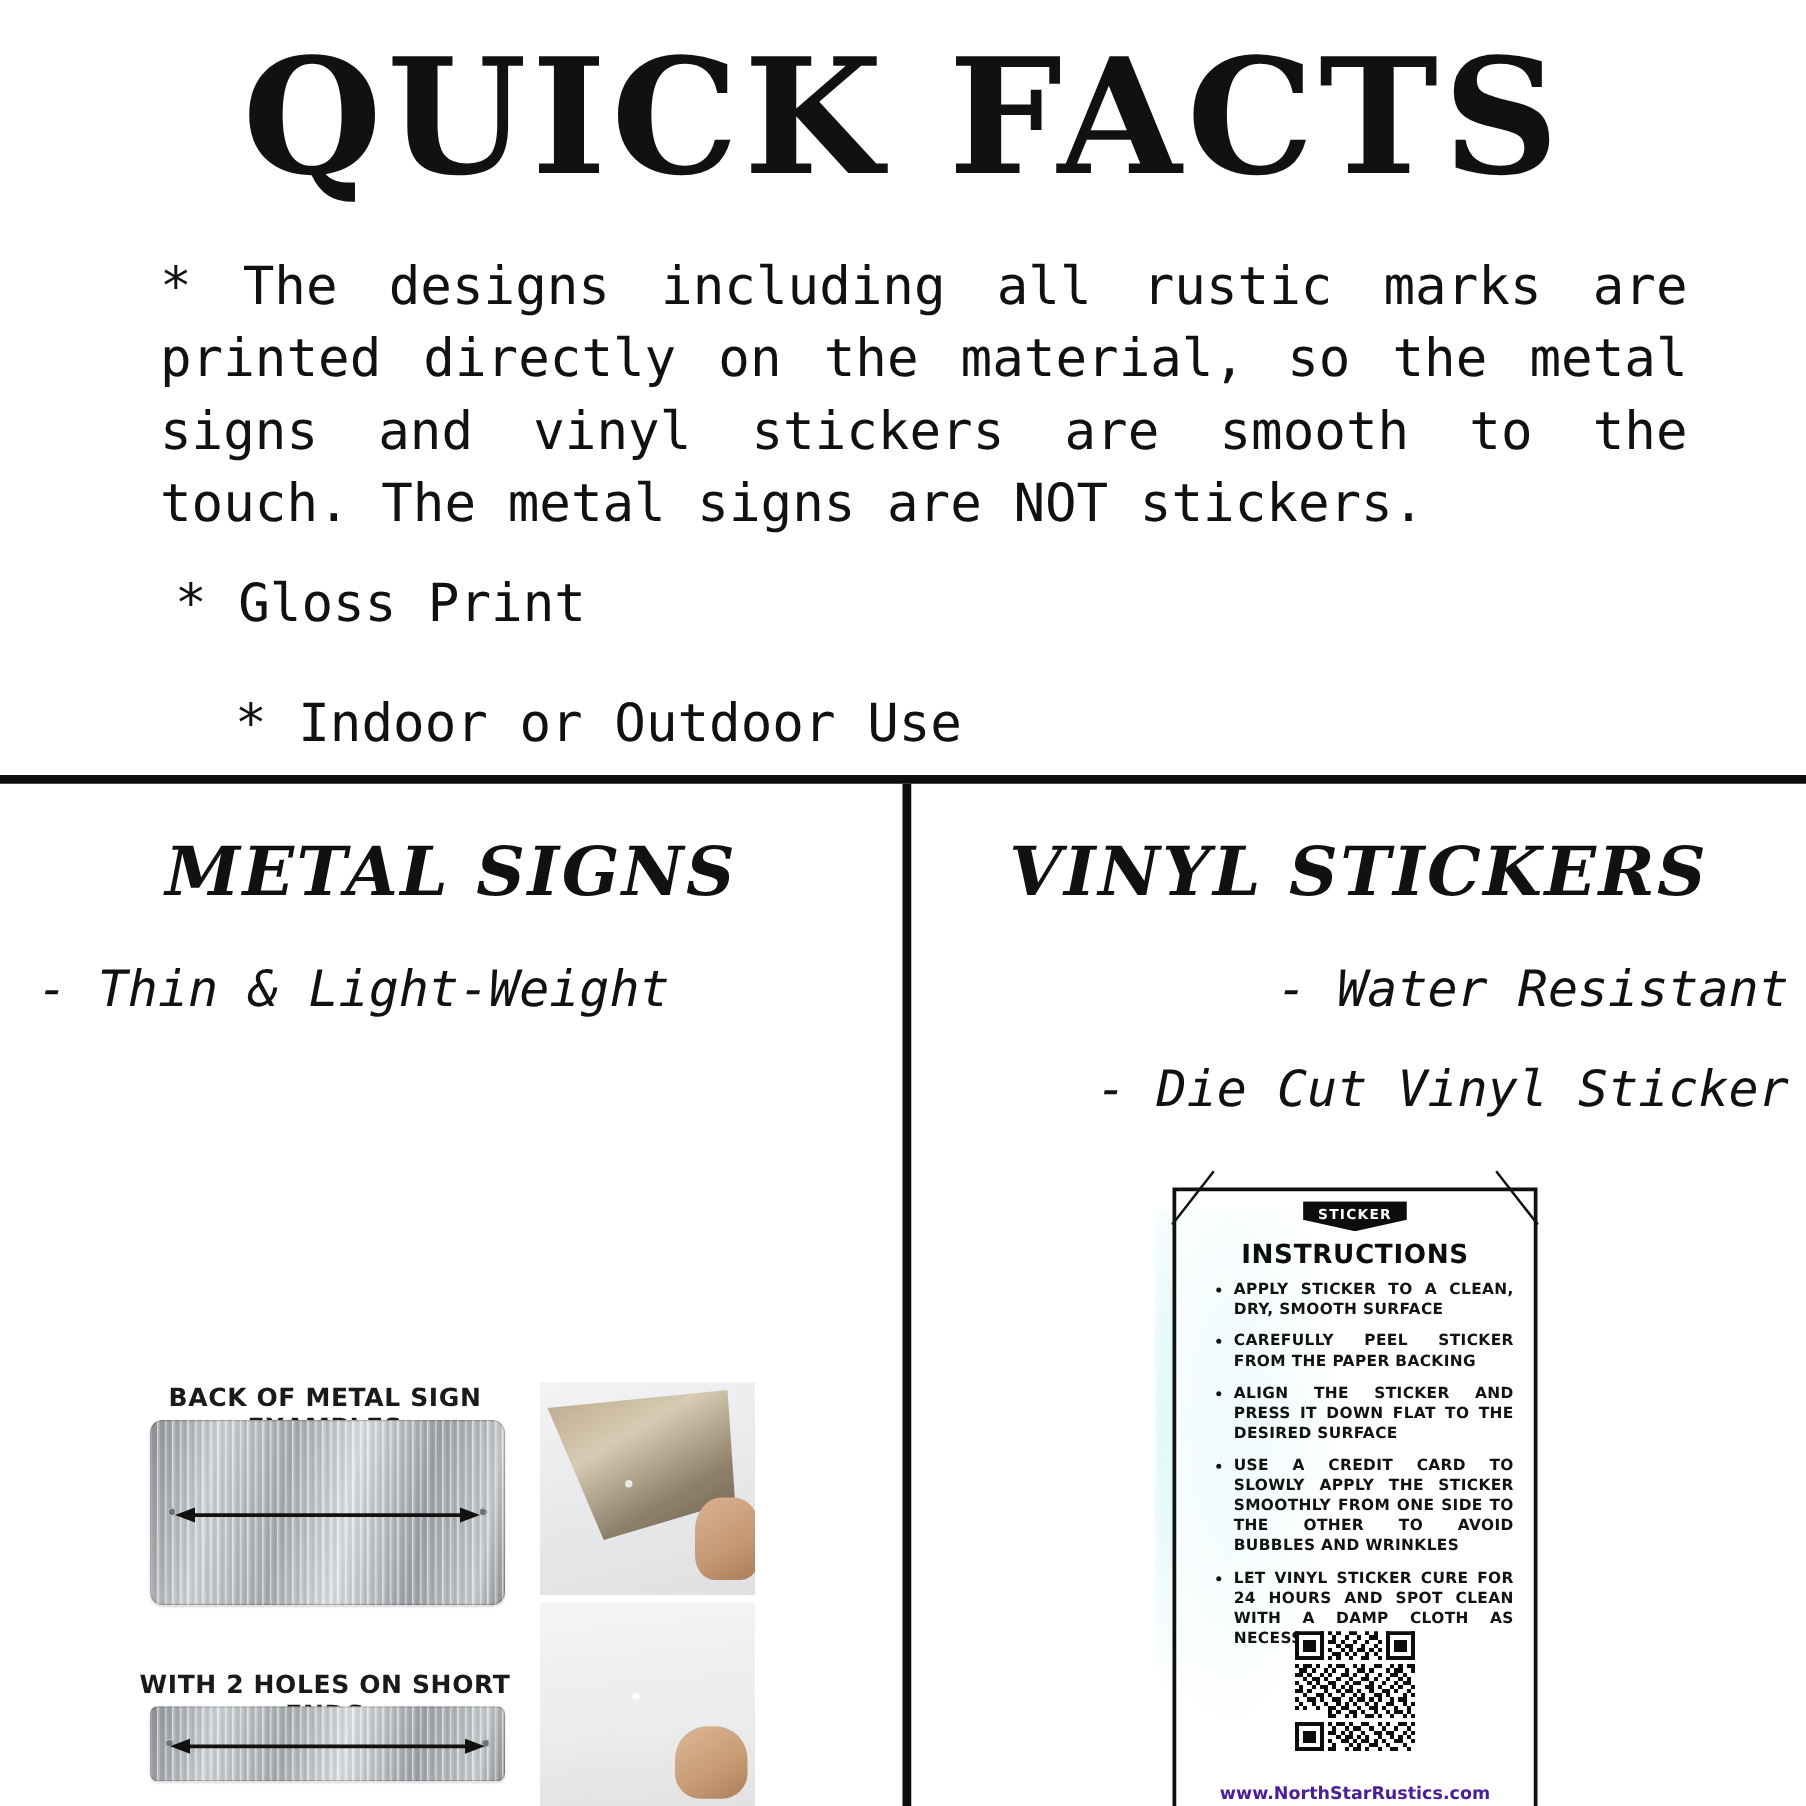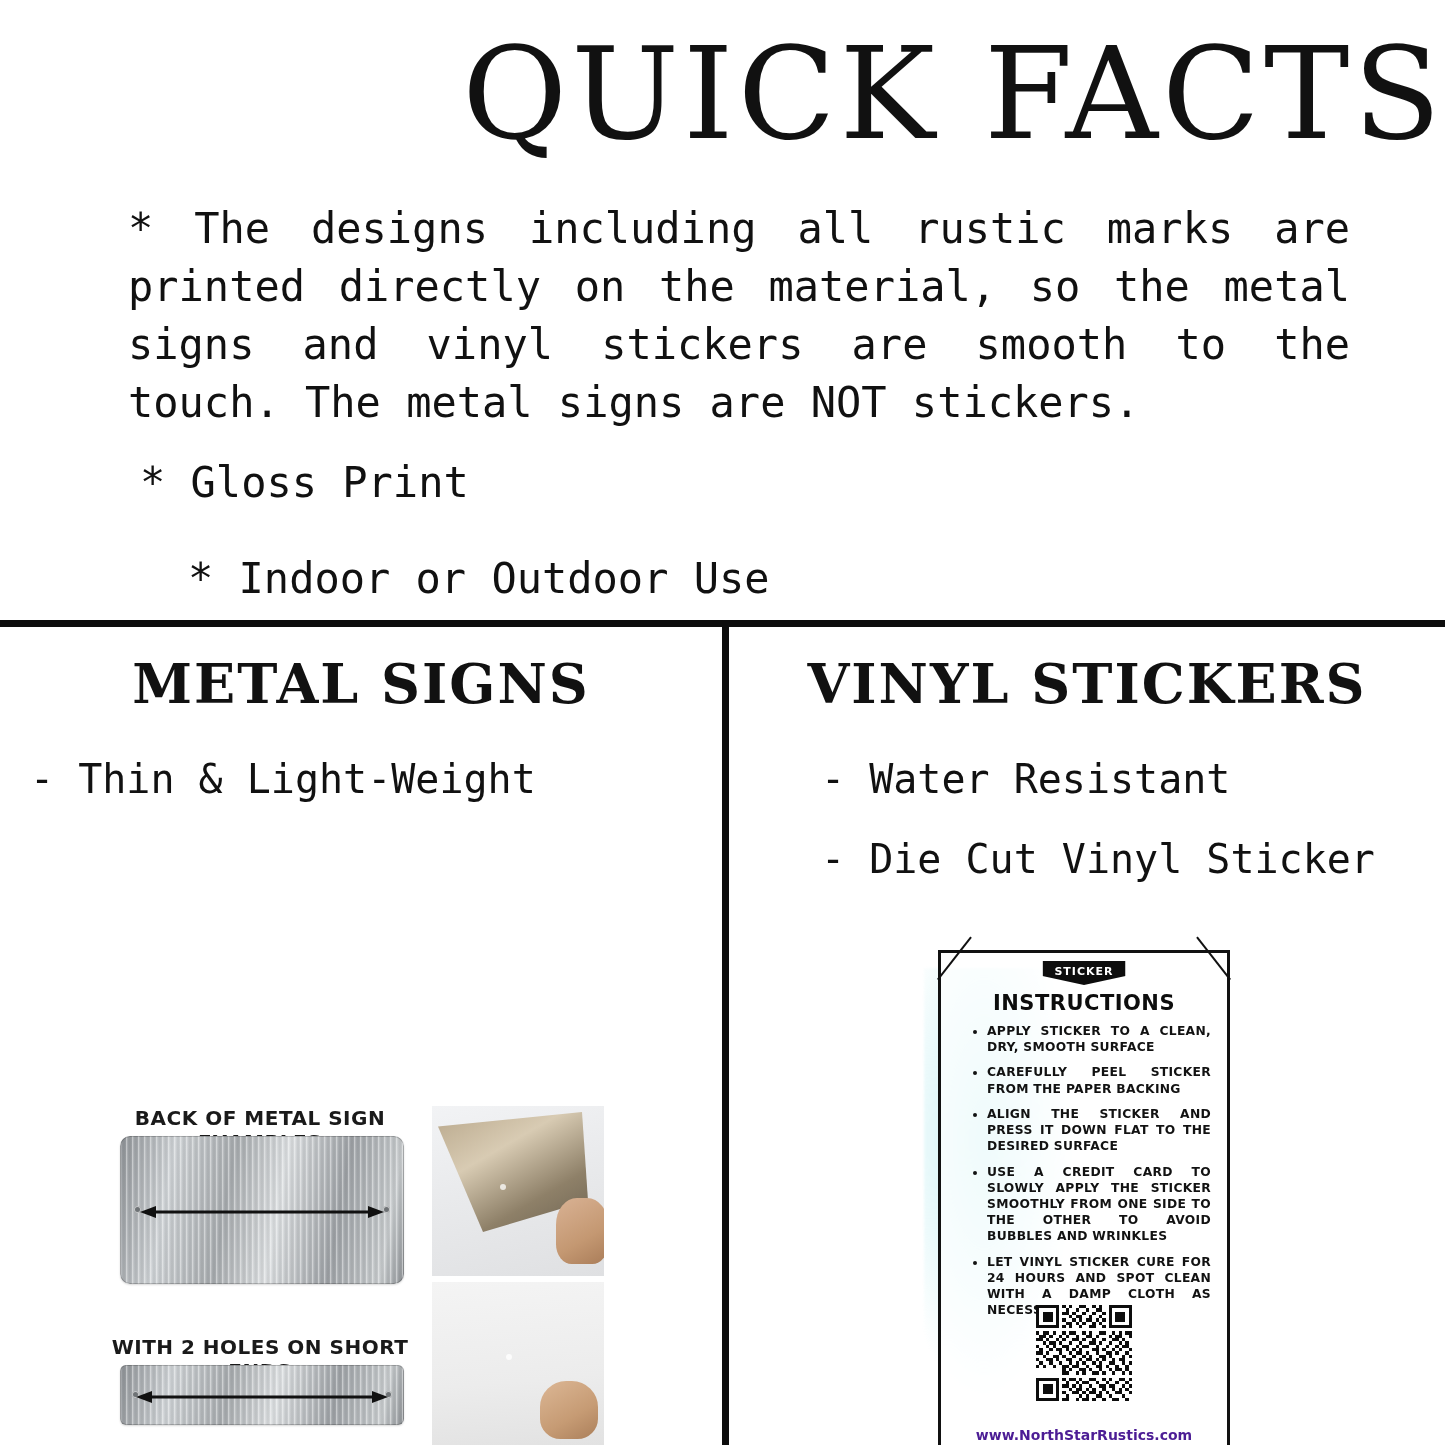--- a/index.html
+++ b/index.html
@@ -19,24 +19,24 @@
   
   #top-section {
     position: absolute;
     left: 0; top: 0;
     width: 1445px;
     height: 622px;
     box-sizing: border-box;
   }
   #page-title {
     font-family: "DejaVu Serif", serif;
-    font-weight: 400;
+    font-weight: 700;
     font-size: 128px;
     letter-spacing: 4px;
-    text-align: right;
+    text-align: center;
     line-height: 1.0;
     margin: 30px 0 0 0;
     white-space: nowrap;
   }
   .top-para {
     font-family: "DejaVu Sans Mono", monospace;
     font-size: 42px;
     line-height: 1.38;
     margin: 0;
     padding: 0 95px 0 128px;
@@ -63,23 +63,24 @@
     left: 722px;
     top: 627px;
     width: 7px;
     height: 818px;
     background: #0d0d0d;
   }
 
   
   .column {
     position: absolute;
-    top: 614px;
+    top: 627px;
     height: 818px;
     box-sizing: border-box;
+    font-style: italic;
   }
   #col-metal { left: 0; width: 722px; }
   #col-vinyl { left: 729px; width: 716px; }
 
   .col-title {
     font-family: "DejaVu Serif", serif;
     font-weight: 700;
     font-size: 54px;
     letter-spacing: 2px;
     text-align: center;
@@ -87,21 +88,21 @@
     white-space: nowrap;
   }
   .bullet {
     font-family: "DejaVu Sans Mono", monospace;
     font-size: 40px;
     line-height: 1.35;
     margin: 0;
     letter-spacing: 0px;
   }
   #col-metal .bullet { padding: 0 30px 0 30px; }
-  #col-vinyl .bullet { padding: 0 14px 0 92px; }
+  #col-vinyl .bullet { padding: 0 14px 0 92px; text-align: right; }
   #m-b1 { margin-top: 36px; }
   #m-b2 { margin-top: 40px; }
   #m-b3 { margin-top: 42px; }
   #v-b1 { margin-top: 36px; }
   #v-b2 { margin-top: 30px; }
   #v-b3 { margin-top: 26px; }
 
   
   #metal-figure {
     position: absolute;

